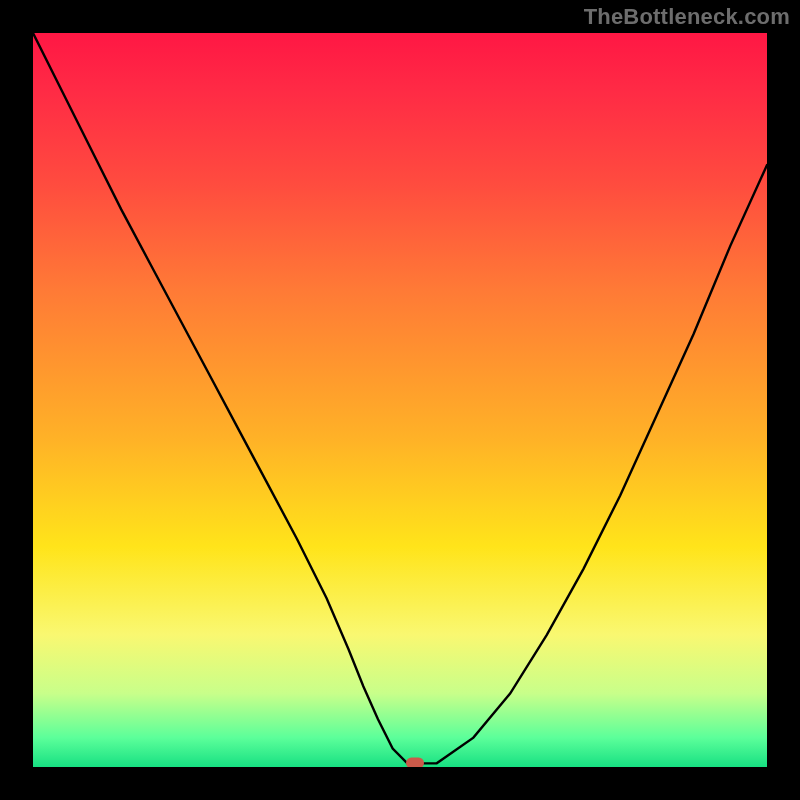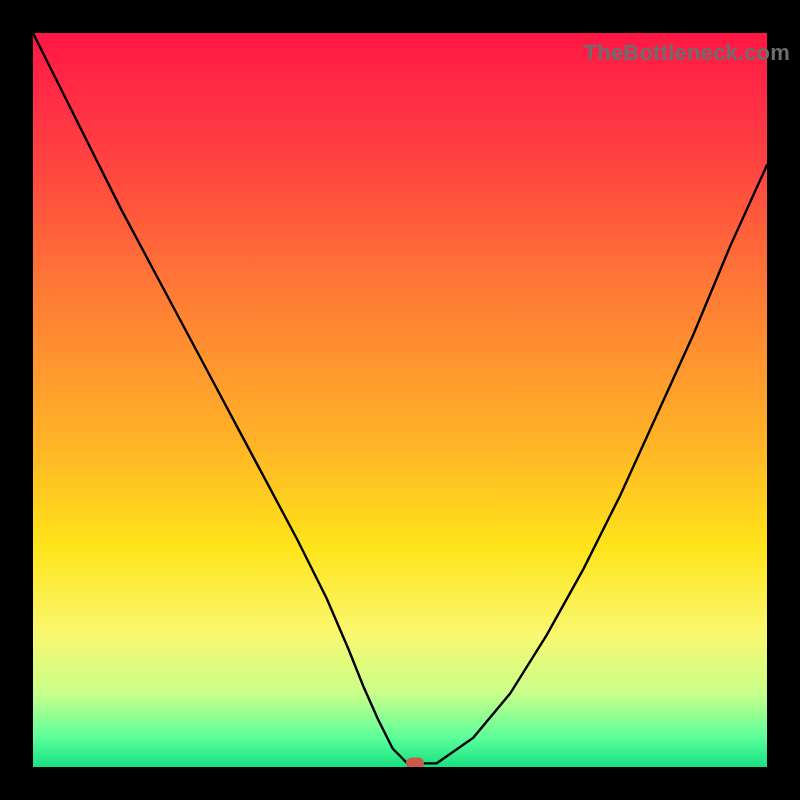--- a/index.html
+++ b/index.html
@@ -19,21 +19,20 @@
   }
   .watermark {
     position: absolute;
     top: 4px;
     right: 10px;
     color: #6d6d6d;
     font-size: 22px;
     font-weight: 600;
     letter-spacing: 0.2px;
     z-index: 10;
-    margin-top: 36px;
   }
   .plot-area {
     position: absolute;
     left: 33px;
     top: 33px;
     width: 734px;
     height: 734px;
     overflow: hidden;
   }
   .gradient {

